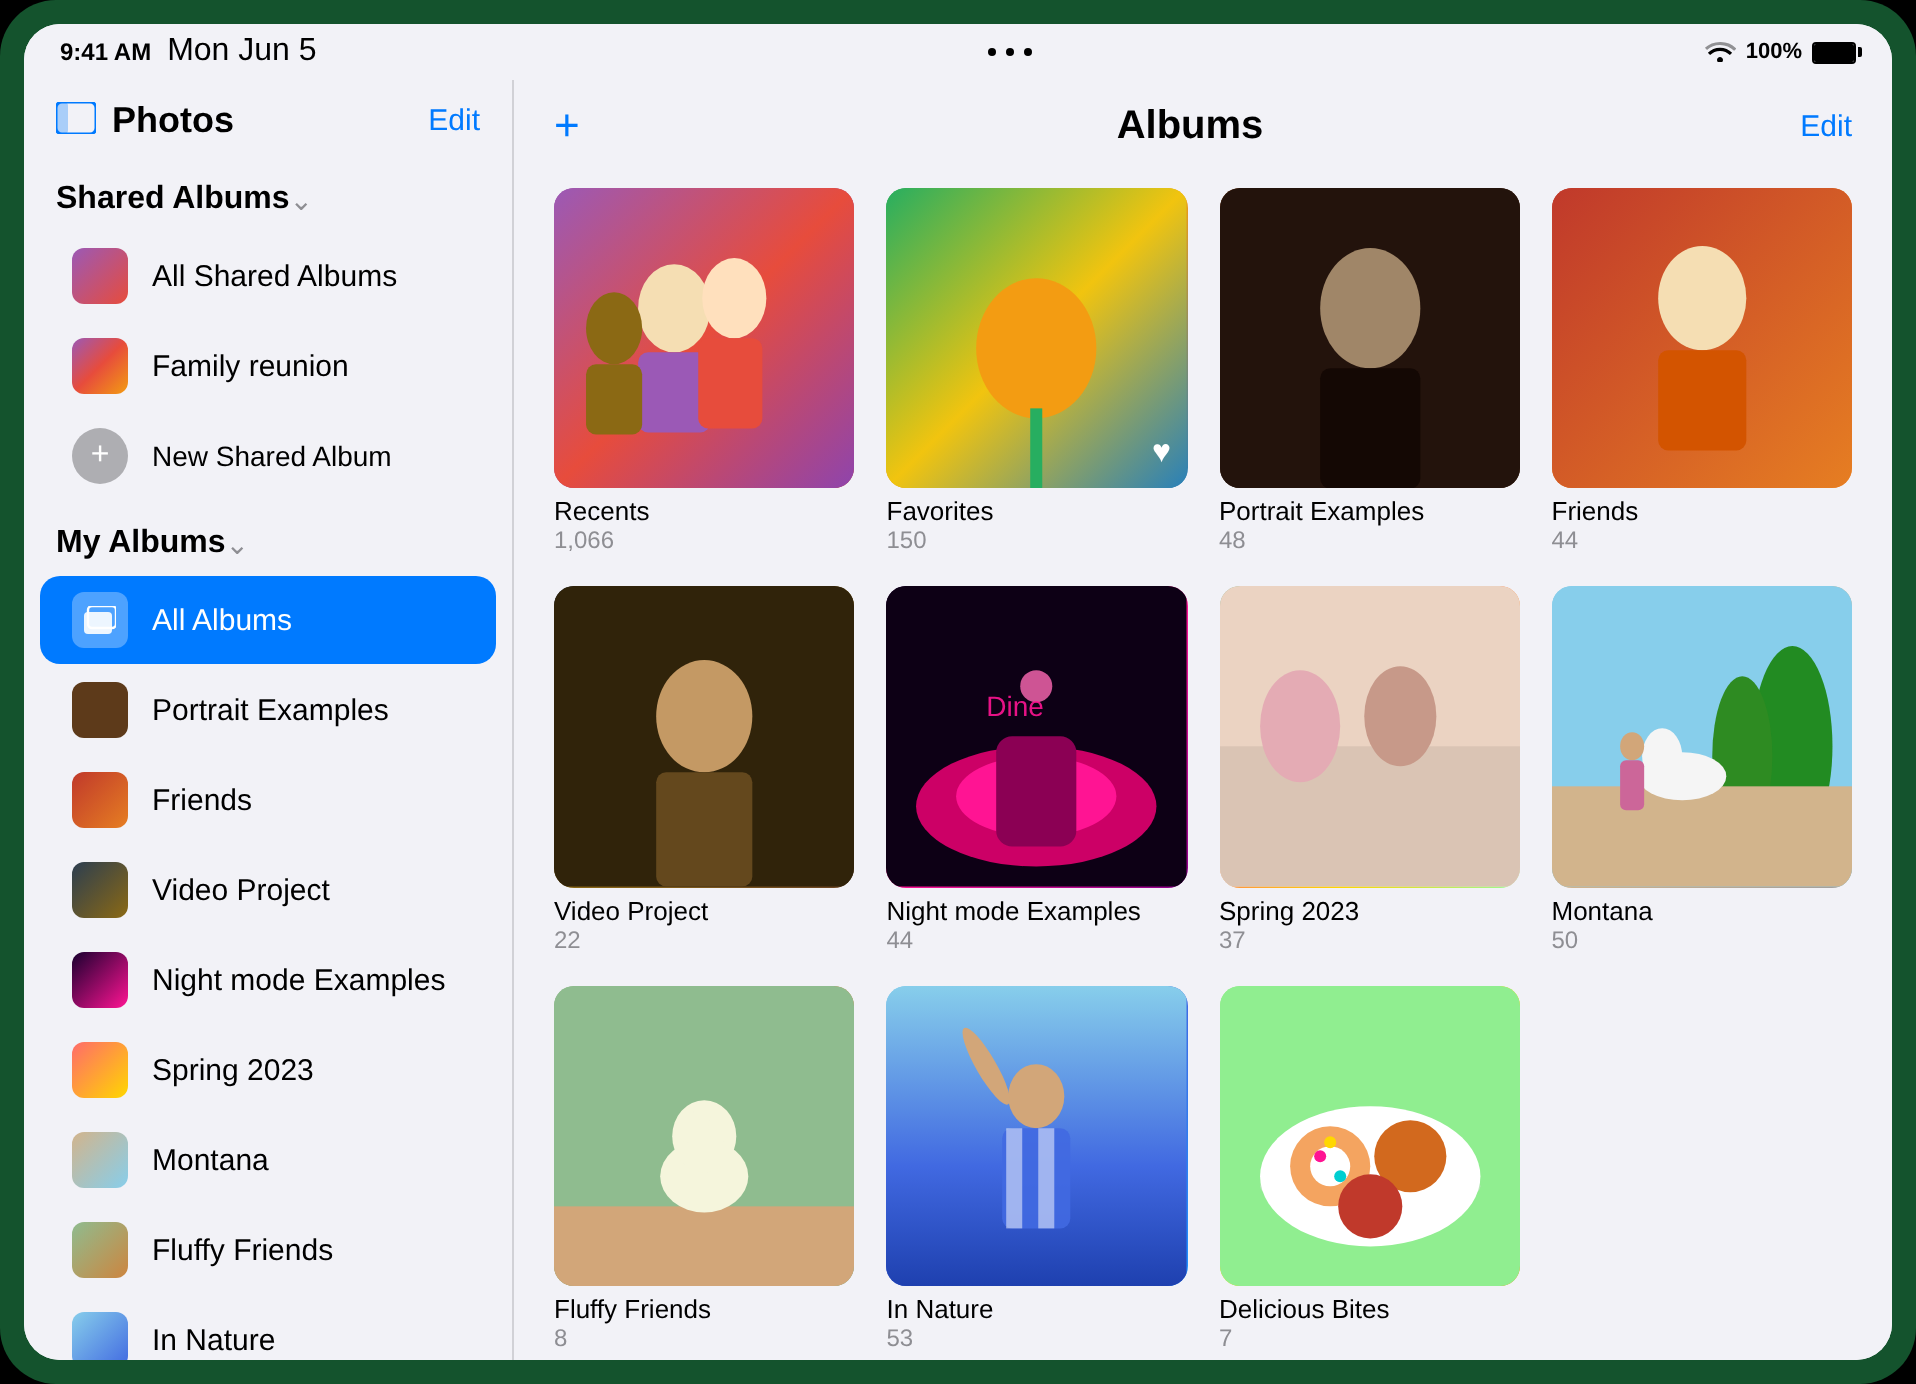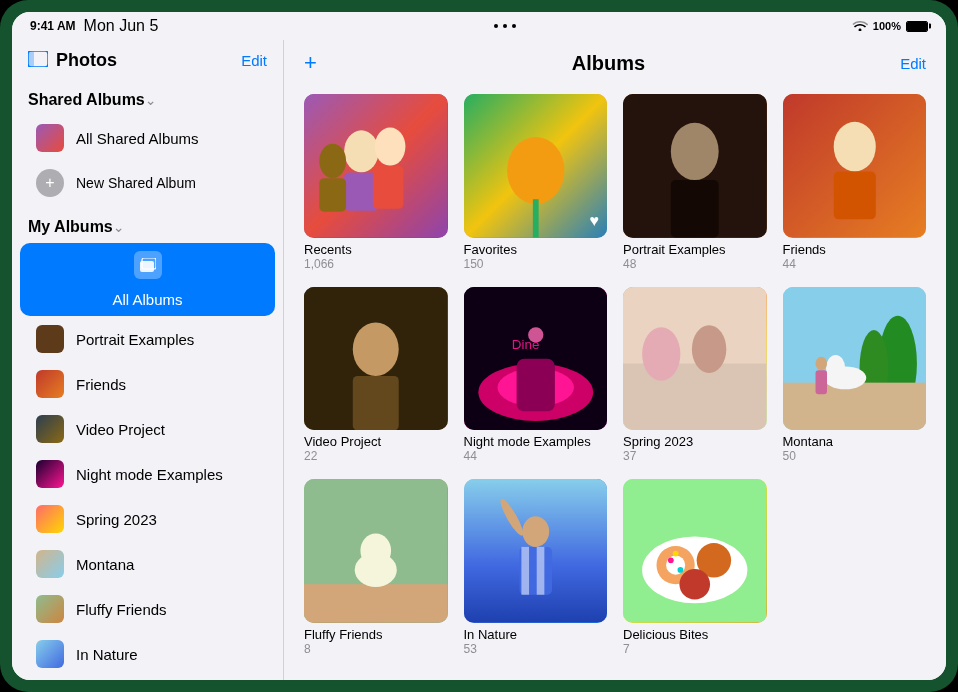--- a/index.html
+++ b/index.html
@@ -113,21 +113,21 @@
 
     
     .main-content {
       flex: 1;
       display: flex;
       overflow: hidden;
     }
 
     
     .sidebar {
-      width: 272px;
+      width: 245px;
       background: #f2f2f7;
       border-right: 1px solid #d1d1d6;
       display: flex;
       flex-direction: column;
       overflow-y: auto;
       flex-shrink: 0;
     }
 
     .sidebar-header {
       display: flex;
@@ -177,21 +177,20 @@
       display: flex;
       align-items: center;
       gap: 12px;
       padding: 8px 16px;
       cursor: pointer;
       border-radius: 10px;
       margin: 1px 8px;
     }
     .sidebar-item.active {
       background: #007aff;
-      flex-direction: column;
     }
     .sidebar-item.active .item-label {
       color: #fff;
     }
     .sidebar-item .item-icon {
       width: 28px;
       height: 28px;
       border-radius: 6px;
       overflow: hidden;
       flex-shrink: 0;
@@ -417,20 +416,25 @@
             <span class="section-title">Shared Albums</span>
             <span class="section-chevron">⌄</span>
           </div>
 
           <div class="sidebar-item">
             <div class="thumb thumb-recents item-icon" style="border-radius:6px; background: linear-gradient(135deg,#9b59b6,#e74c3c);">
             </div>
             <span class="item-label">All Shared Albums</span>
           </div>
 
+          <div class="sidebar-item">
+            <div class="thumb thumb-family item-icon" style="border-radius:6px; background: linear-gradient(135deg,#9b59b6,#e74c3c,#f39c12);">
+            </div>
+            <span class="item-label">Family reunion</span>
+          </div>
 
           <div class="add-item">
             <div class="add-icon">+</div>
             <span class="add-label">New Shared Album</span>
           </div>
 
           <div class="section-header">
             <span class="section-title">My Albums</span>
             <span class="section-chevron">⌄</span>
           </div>

